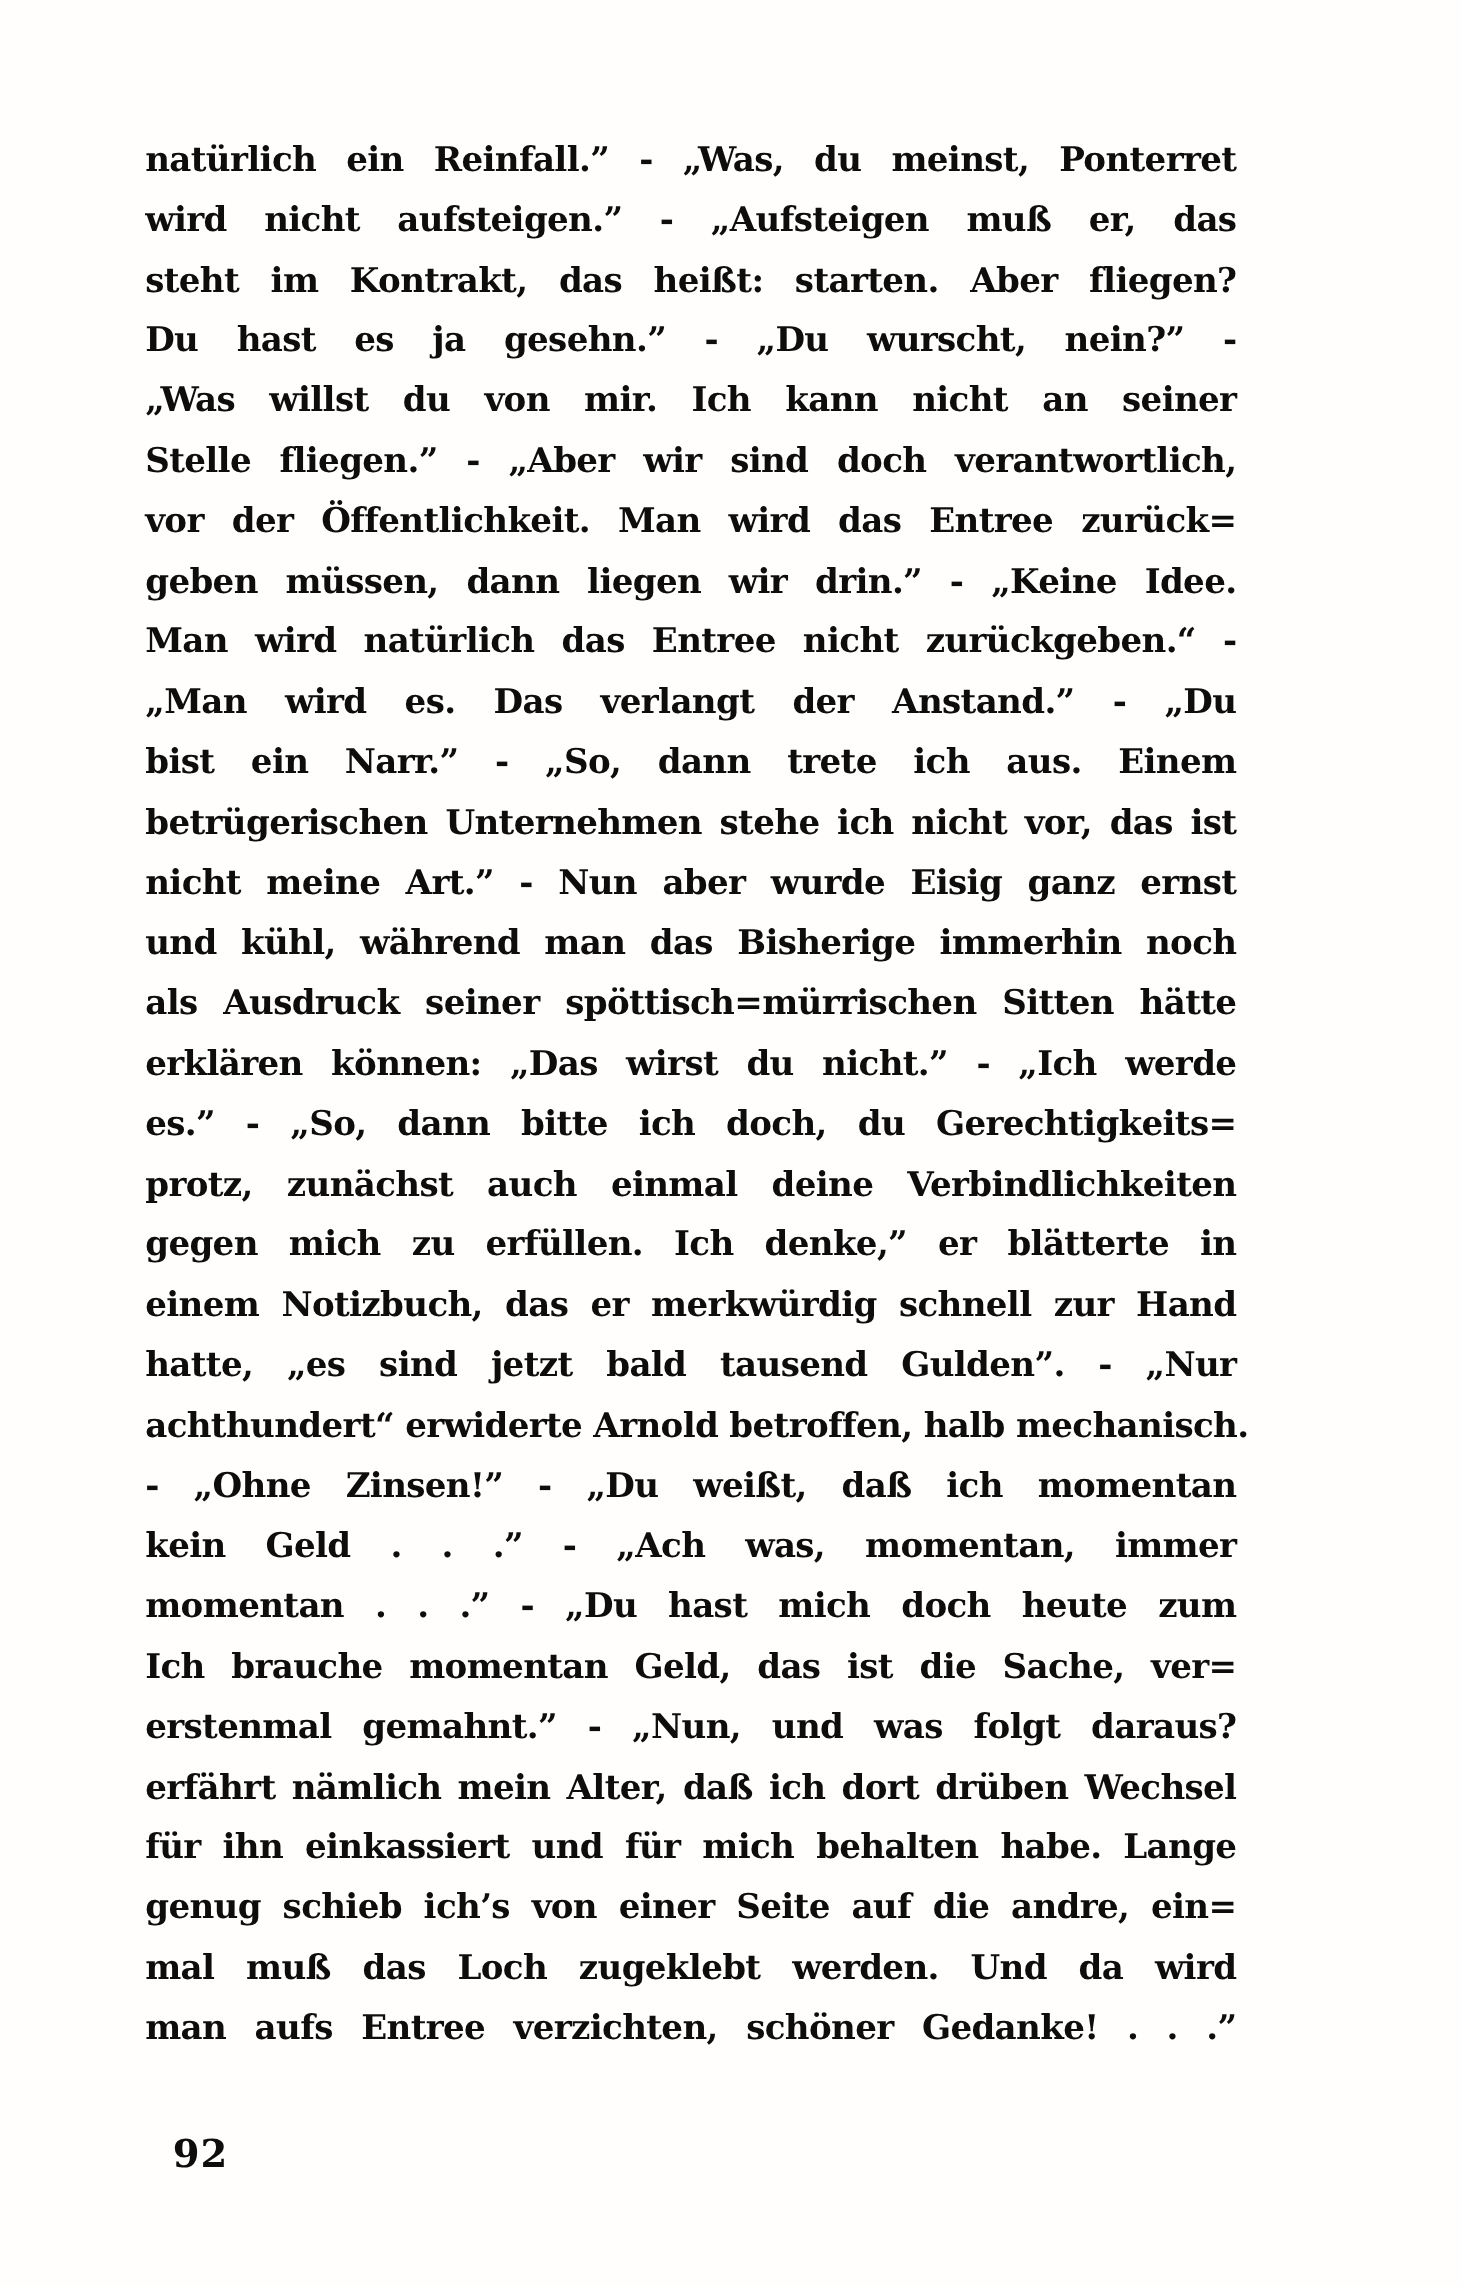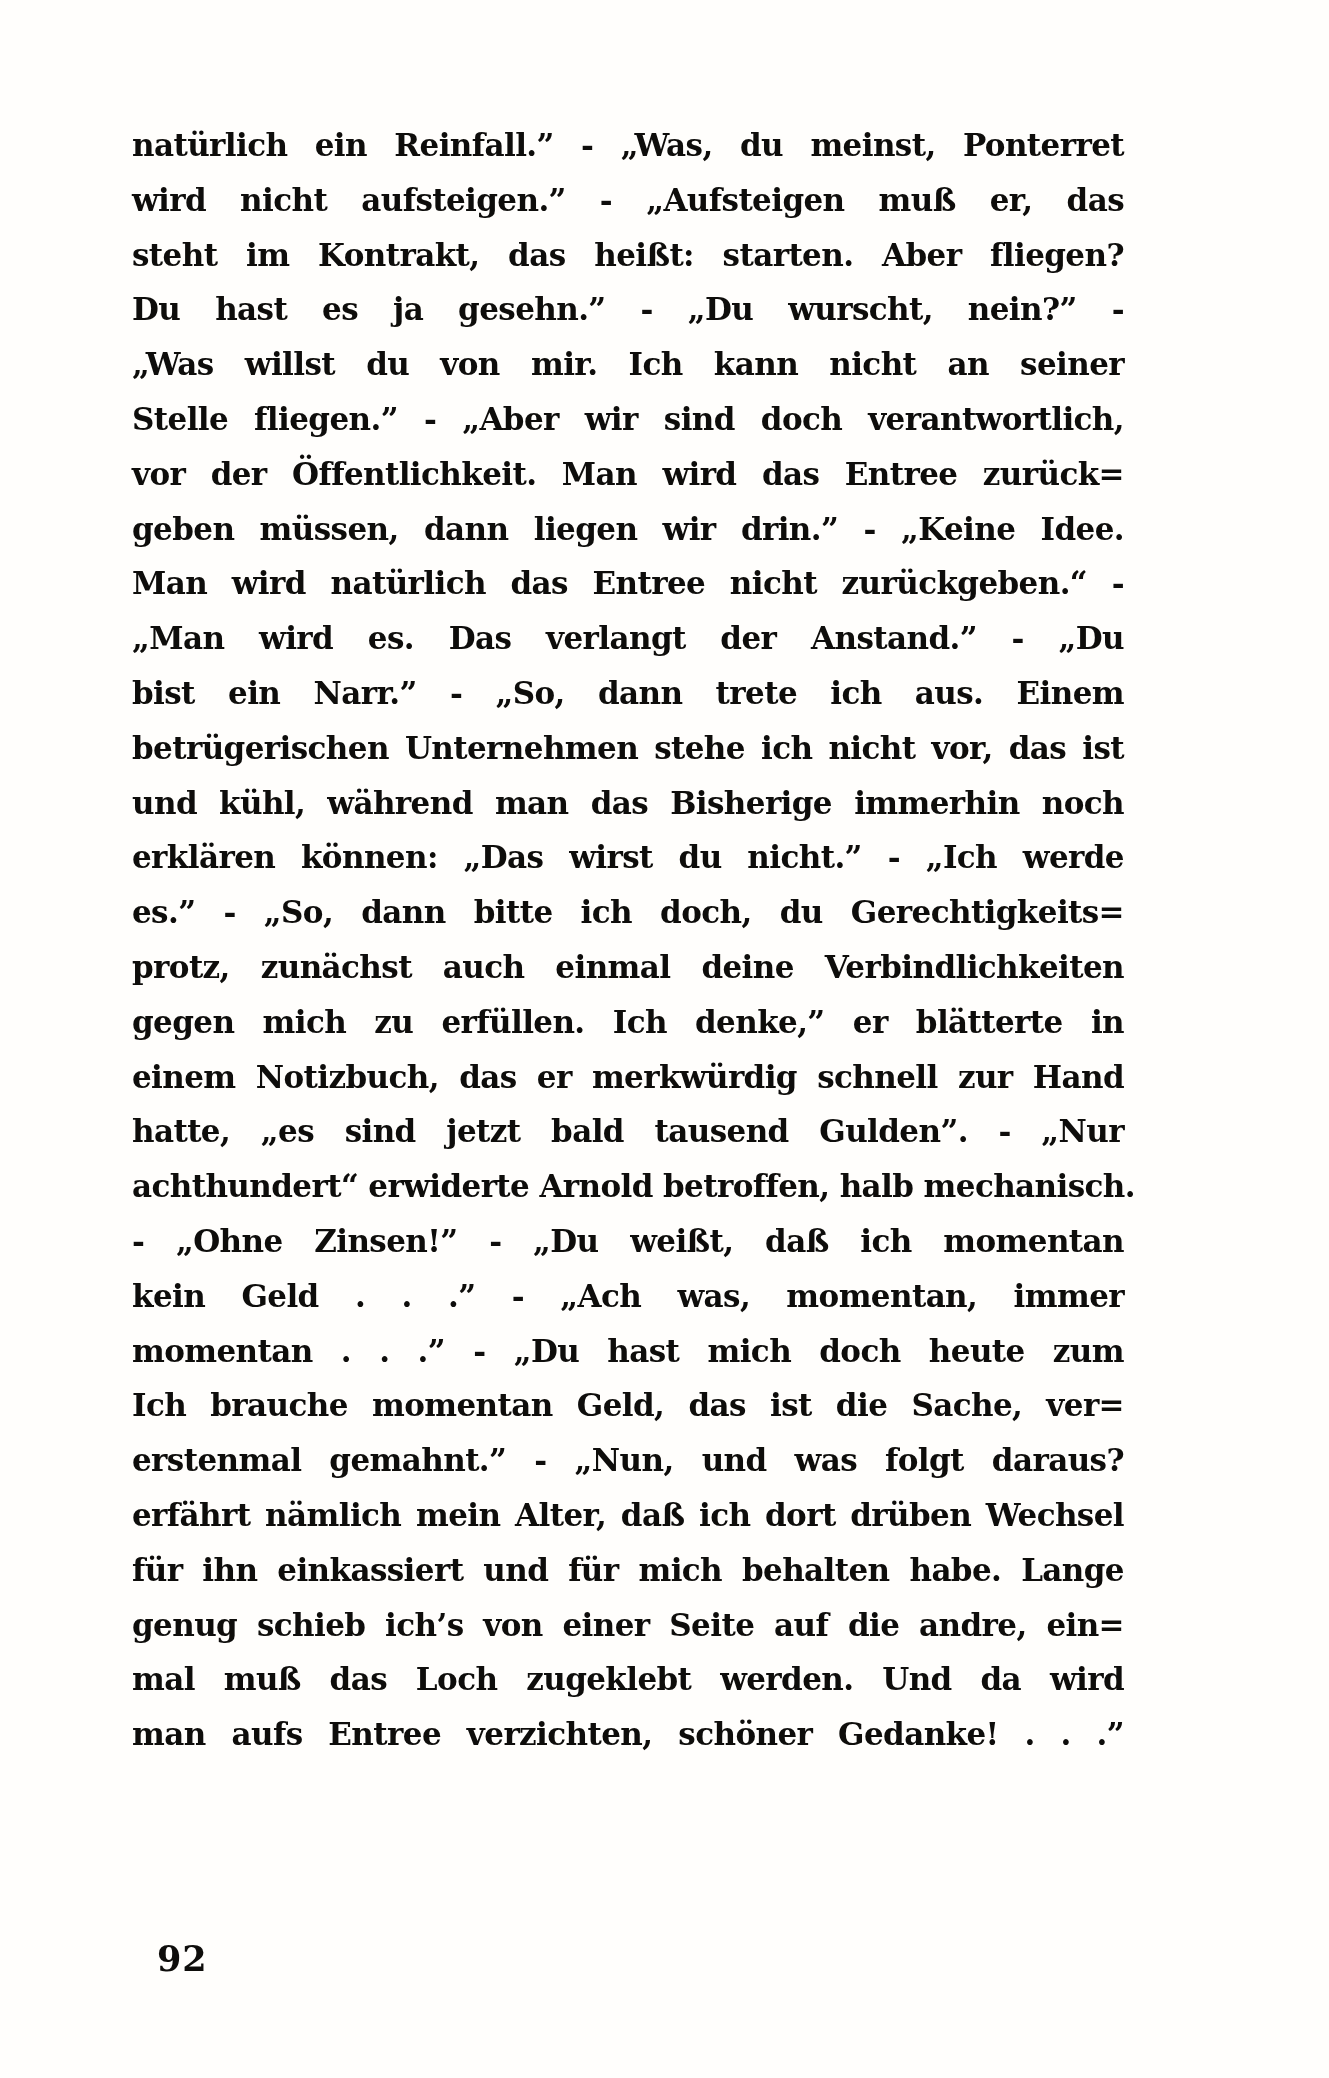--- a/index.html
+++ b/index.html
@@ -49,21 +49,23 @@
       <div class="line">steht im Kontrakt, das heißt: starten. Aber fliegen?</div>
       <div class="line">Du hast es ja gesehn.” - „Du wurscht, nein?” -</div>
       <div class="line">„Was willst du von mir. Ich kann nicht an seiner</div>
       <div class="line">Stelle fliegen.” - „Aber wir sind doch verantwortlich,</div>
       <div class="line">vor der Öffentlichkeit. Man wird das Entree zurück=</div>
       <div class="line">geben müssen, dann liegen wir drin.” - „Keine Idee.</div>
       <div class="line">Man wird natürlich das Entree nicht zurückgeben.“ -</div>
       <div class="line">„Man wird es. Das verlangt der Anstand.” - „Du</div>
       <div class="line">bist ein Narr.” - „So, dann trete ich aus. Einem</div>
       <div class="line">betrügerischen Unternehmen stehe ich nicht vor, das ist</div>
+      <div class="line">nicht meine Art.” - Nun aber wurde Eisig ganz ernst</div>
       <div class="line">und kühl, während man das Bisherige immerhin noch</div>
+      <div class="line">als Ausdruck seiner spöttisch=mürrischen Sitten hätte</div>
       <div class="line">erklären können: „Das wirst du nicht.” - „Ich werde</div>
       <div class="line">es.” - „So, dann bitte ich doch, du Gerechtigkeits=</div>
       <div class="line">protz, zunächst auch einmal deine Verbindlichkeiten</div>
       <div class="line">gegen mich zu erfüllen. Ich denke,” er blätterte in</div>
       <div class="line">einem Notizbuch, das er merkwürdig schnell zur Hand</div>
       <div class="line">hatte, „es sind jetzt bald tausend Gulden”. - „Nur</div>
       <div class="line">achthundert“ erwiderte Arnold betroffen, halb mechanisch.</div>
       <div class="line">- „Ohne Zinsen!” - „Du weißt, daß ich momentan</div>
       <div class="line">kein Geld . . .” - „Ach was, momentan, immer</div>
       <div class="line">momentan . . .” - „Du hast mich doch heute zum</div>

